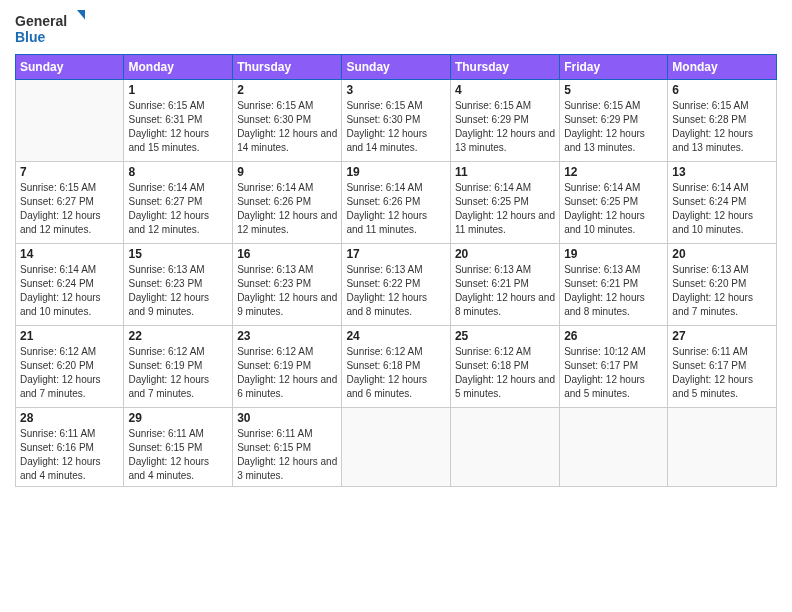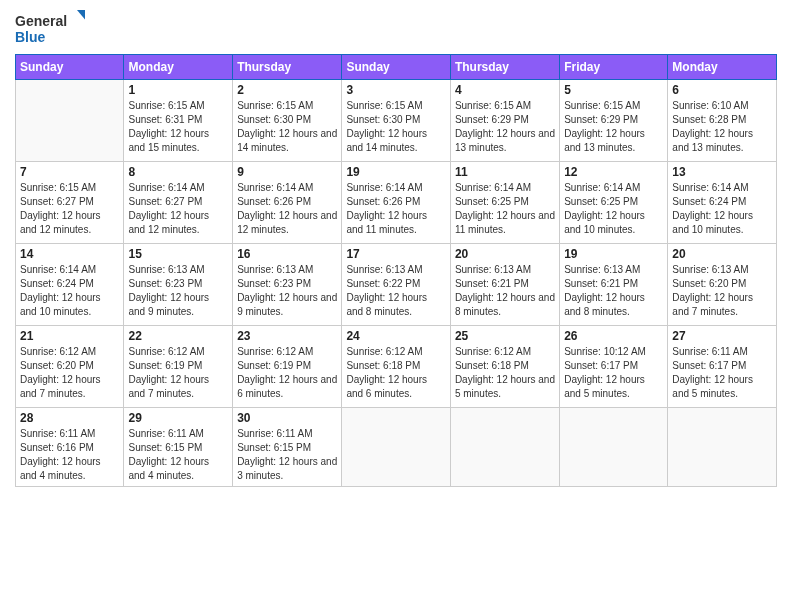--- a/index.html
+++ b/index.html
@@ -145,21 +145,21 @@
           </td>
           <td>
             <span class="day-num">5</span>
             <div class="day-info">Sunrise: 6:15 AM
 Sunset: 6:29 PM
 Daylight: 12 hours
 and 13 minutes.</div>
           </td>
           <td>
             <span class="day-num">6</span>
-            <div class="day-info">Sunrise: 6:10 AM
+            <div class="day-info">Sunrise: 6:15 AM
 Sunset: 6:28 PM
 Daylight: 12 hours
 and 13 minutes.</div>
           </td>
         </tr>
         <tr class="week-row">
           <td>
             <span class="day-num">7</span>
             <div class="day-info">Sunrise: 6:15 AM
 Sunset: 6:27 PM

